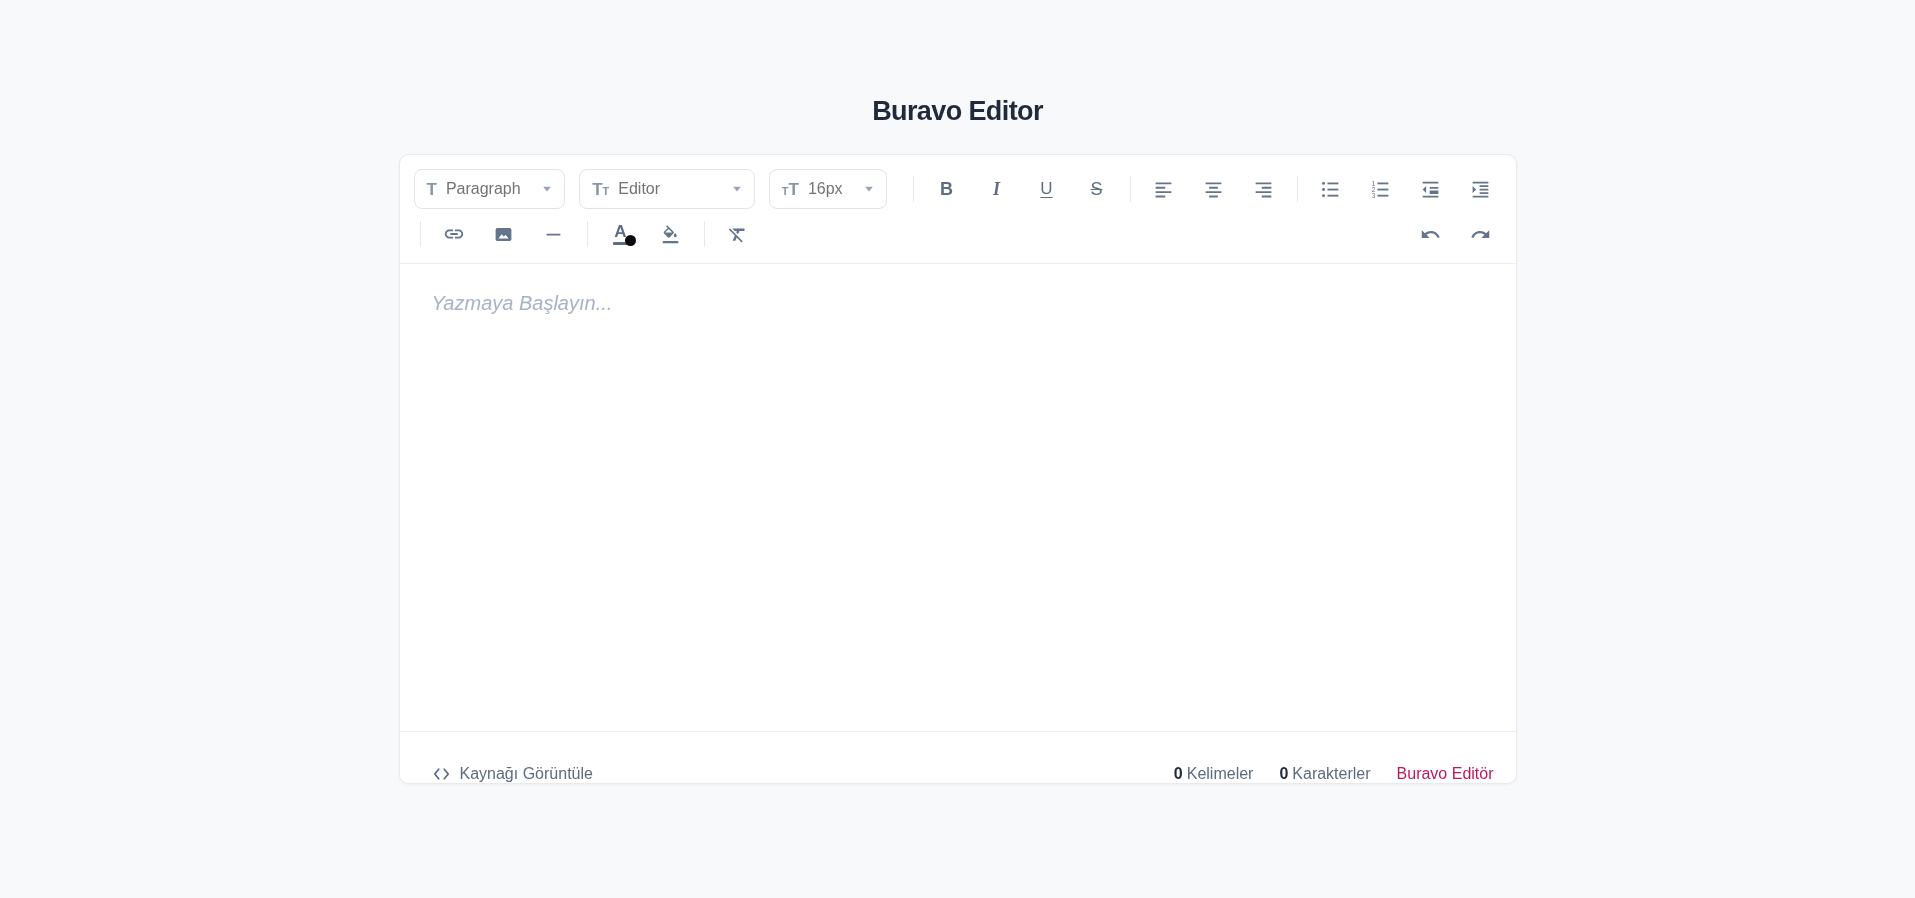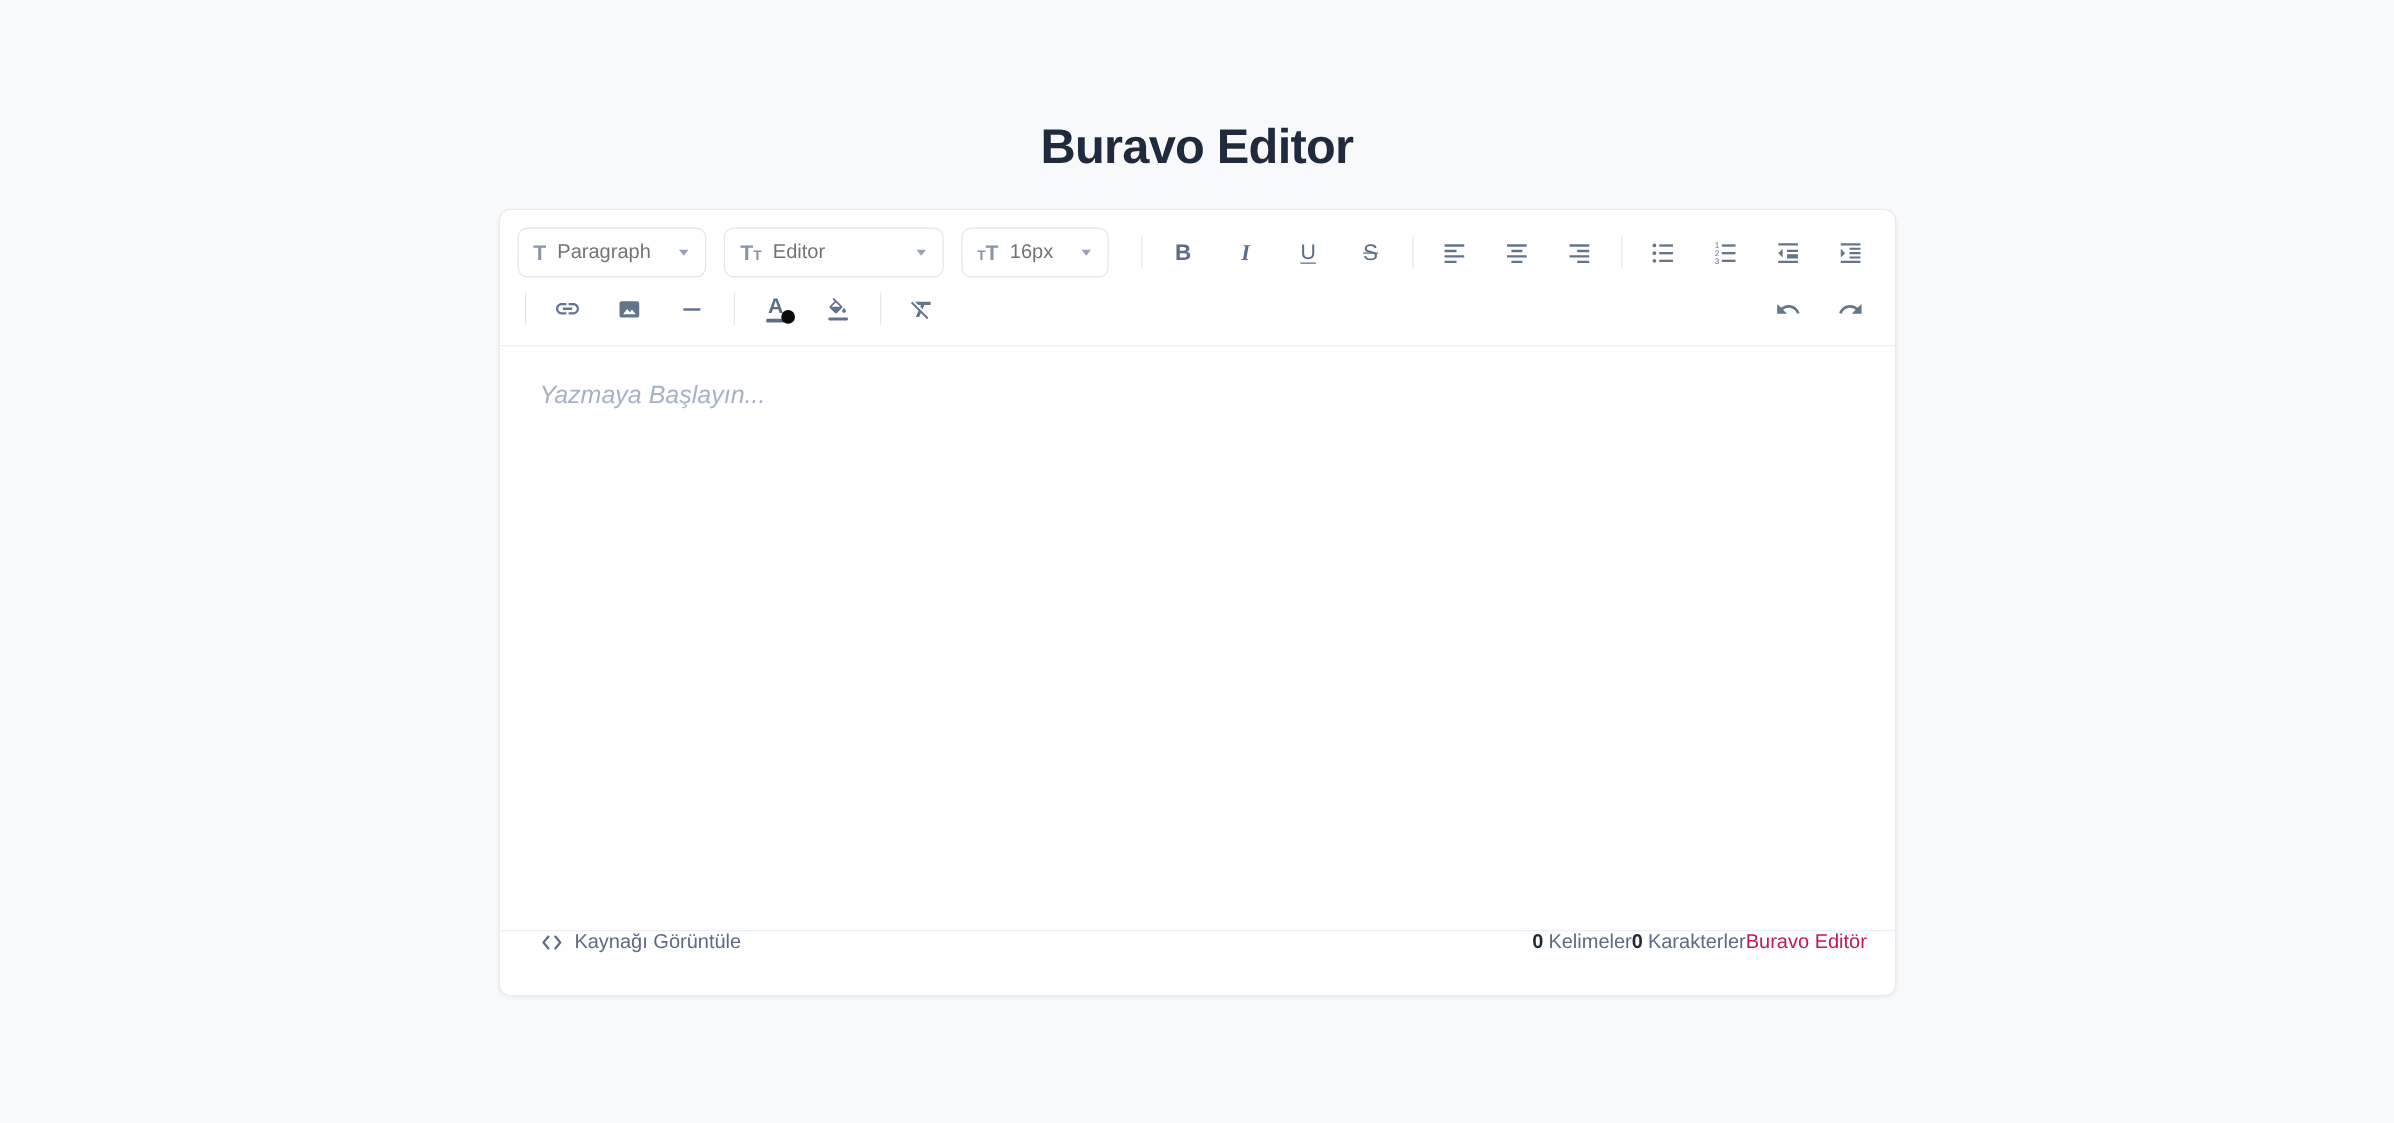--- a/index.html
+++ b/index.html
@@ -5,21 +5,21 @@
   * { box-sizing: border-box; margin: 0; padding: 0; }
   html, body { width: 1915px; height: 898px; }
   body {
     background: #f8f9fa;
     font-family: "Liberation Sans", sans-serif;
     overflow: hidden;
   }
   .page-title {
     margin: 96px 0 0;
     text-align: center;
-    font-size: 39px;
+    font-size: 27px;
     font-weight: 700;
     letter-spacing: -0.6px;
     color: #1f2b3d;
   }
   .card {
     width: 1118px;
     margin: 27px auto 0;
     background: #ffffff;
     border: 1px solid #e7eaef;
     border-radius: 10px;
@@ -72,29 +72,29 @@
     width: 11px; height: 11px; border-radius: 50%; background: #0b0b0d;
   }
   .fill-btn svg { display: block; }
   .spacer { flex: 1; }
 
   .editor-area { height: 467px; padding: 28px 32px; cursor: text; }
   .placeholder { font-style: italic; font-size: 20px; color: #a6b3c6; }
 
   .footer {
     height: 52px; border-top: 1px solid #eceff3; background: #fff;
-    display: flex; align-items: flex-start; justify-content: space-between;
+    display: flex; align-items: flex-end; justify-content: space-between;
     padding: 0 22px 0 32px;
   }
   .src-btn {
     display: flex; align-items: center; gap: 9px;
     background: none; border: none; cursor: pointer;
     color: #5b6b80; font-size: 16px; font-family: inherit;
   }
-  .stats { display: flex; align-items: center; font-size: 16px; color: #5b6b80; }
+  .stats { display: flex; align-items: center; gap: 26px; font-size: 16px; color: #5b6b80; }
   .stat b { color: #1e2a38; font-weight: 700; margin-right: 4px; }
   .brand { color: #be185d; }
 </style>
 </head>
 <body>
 
 <h1 class="page-title">Buravo Editor</h1>
 
 <div class="card">
 

